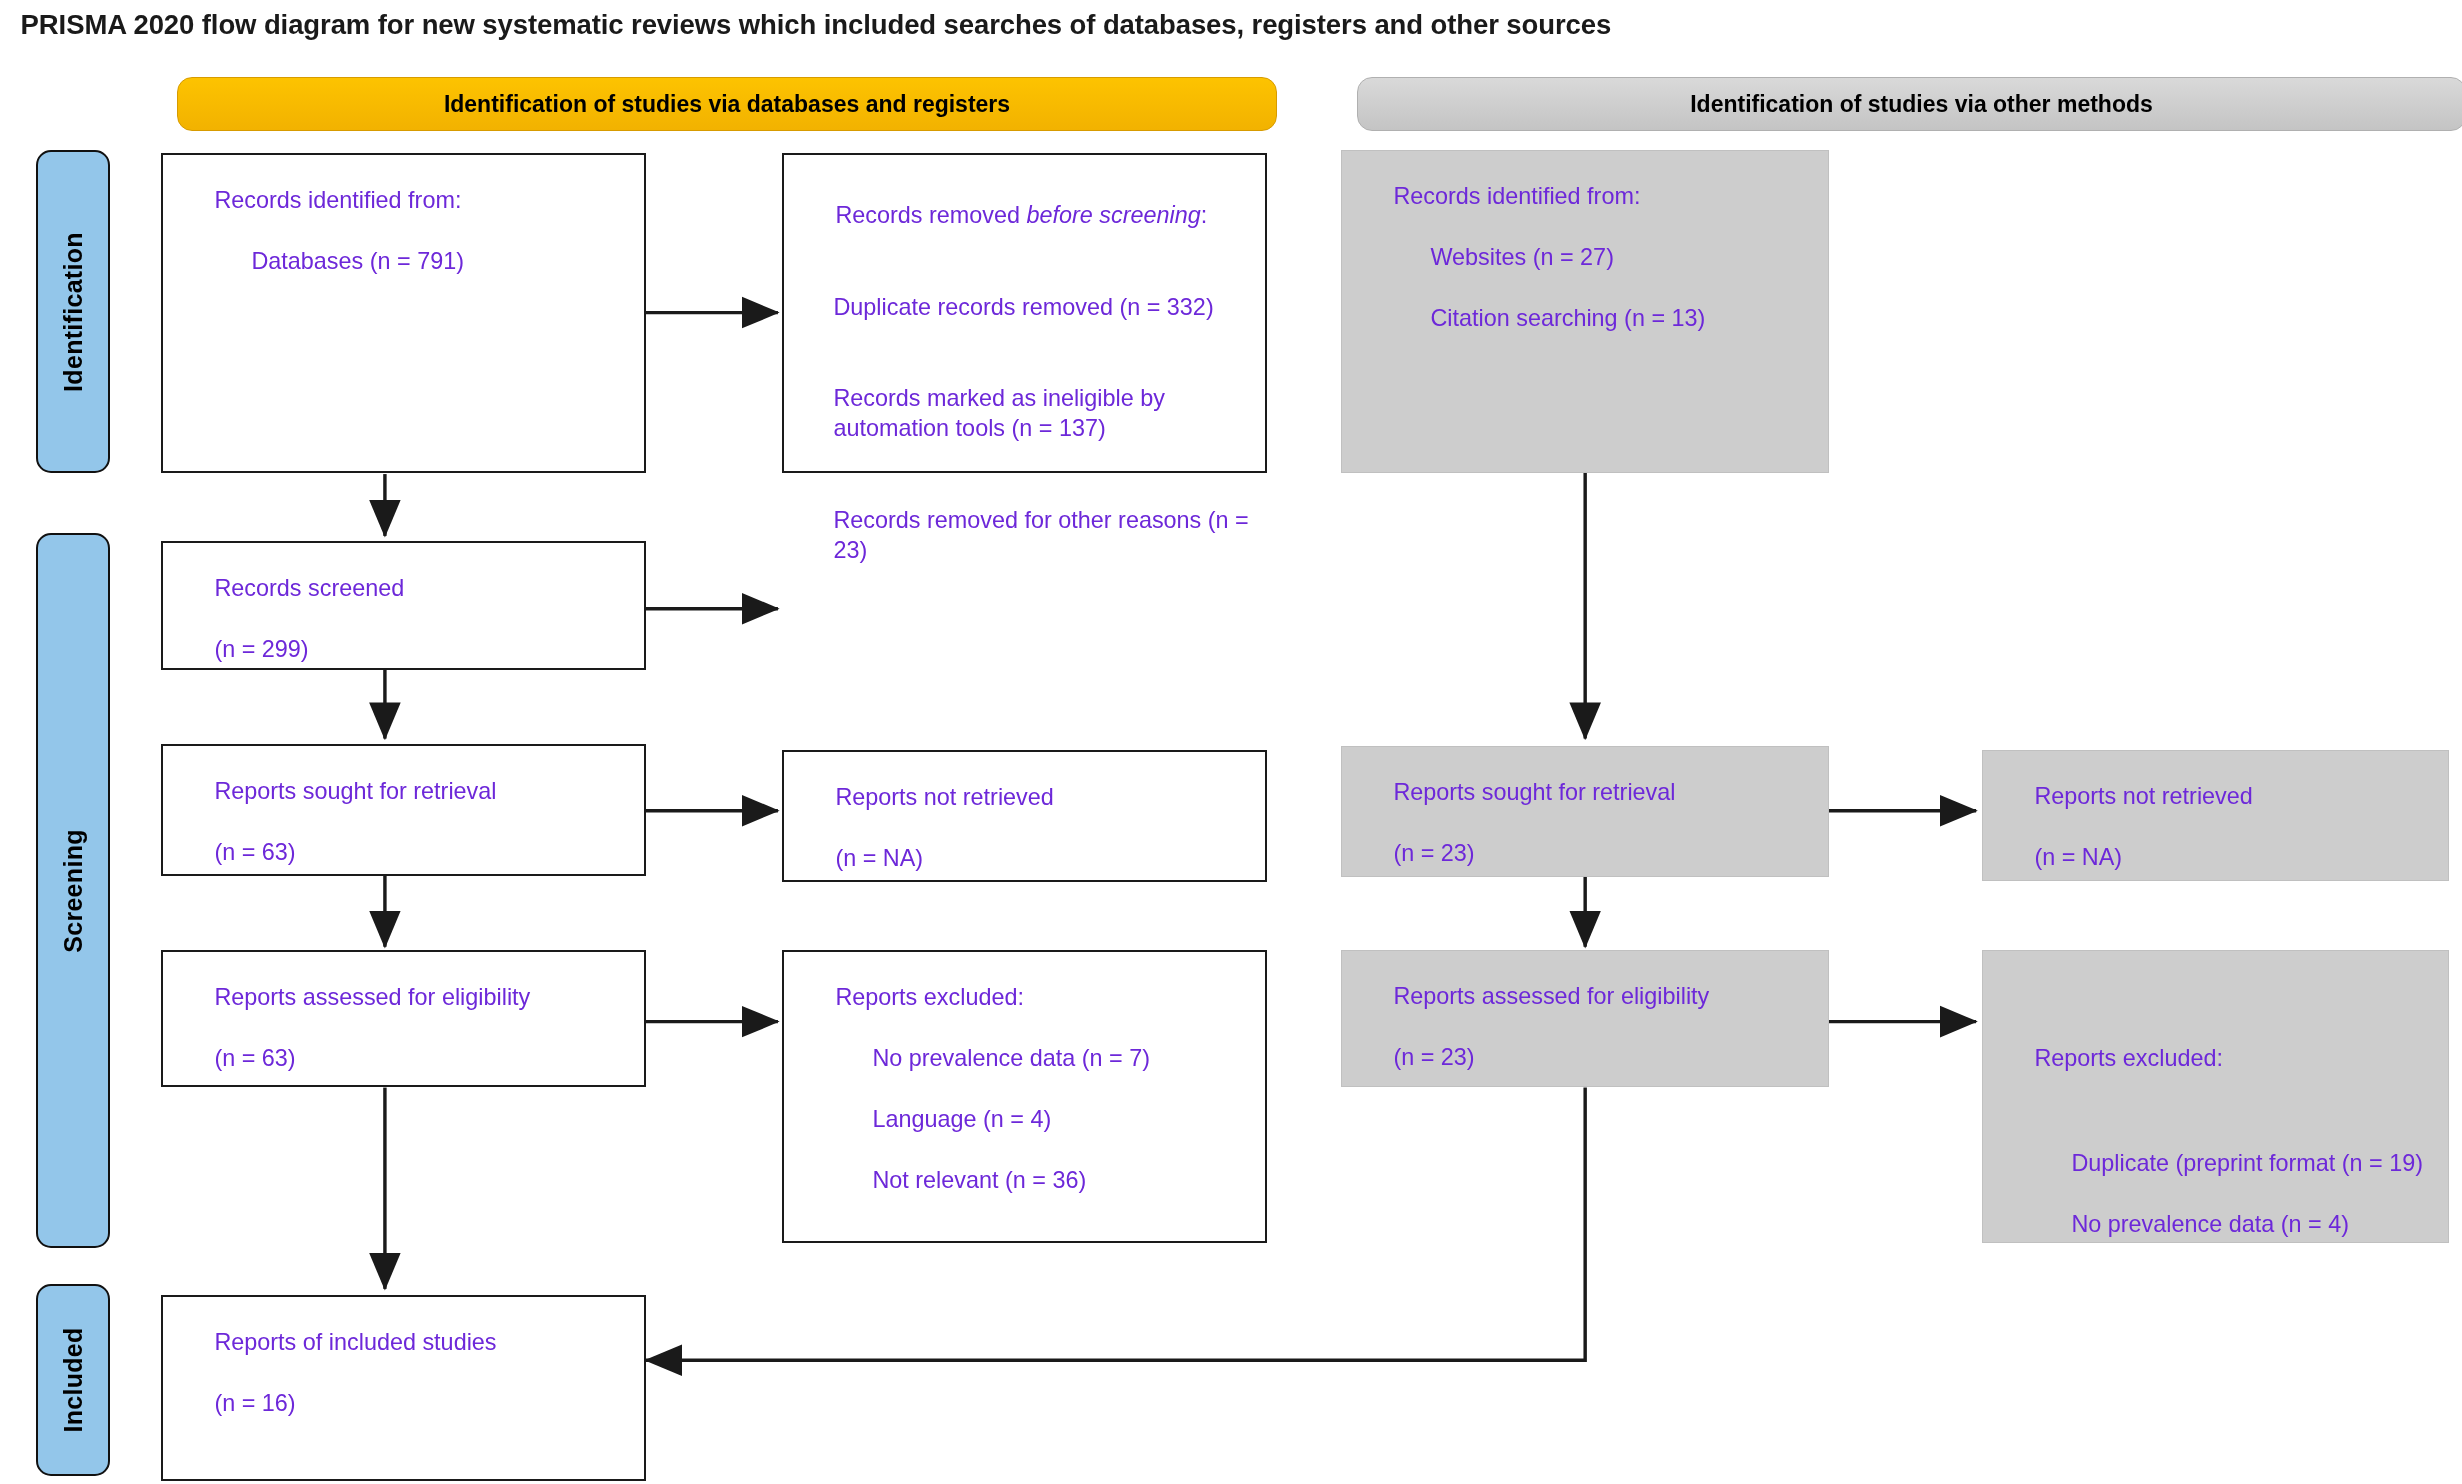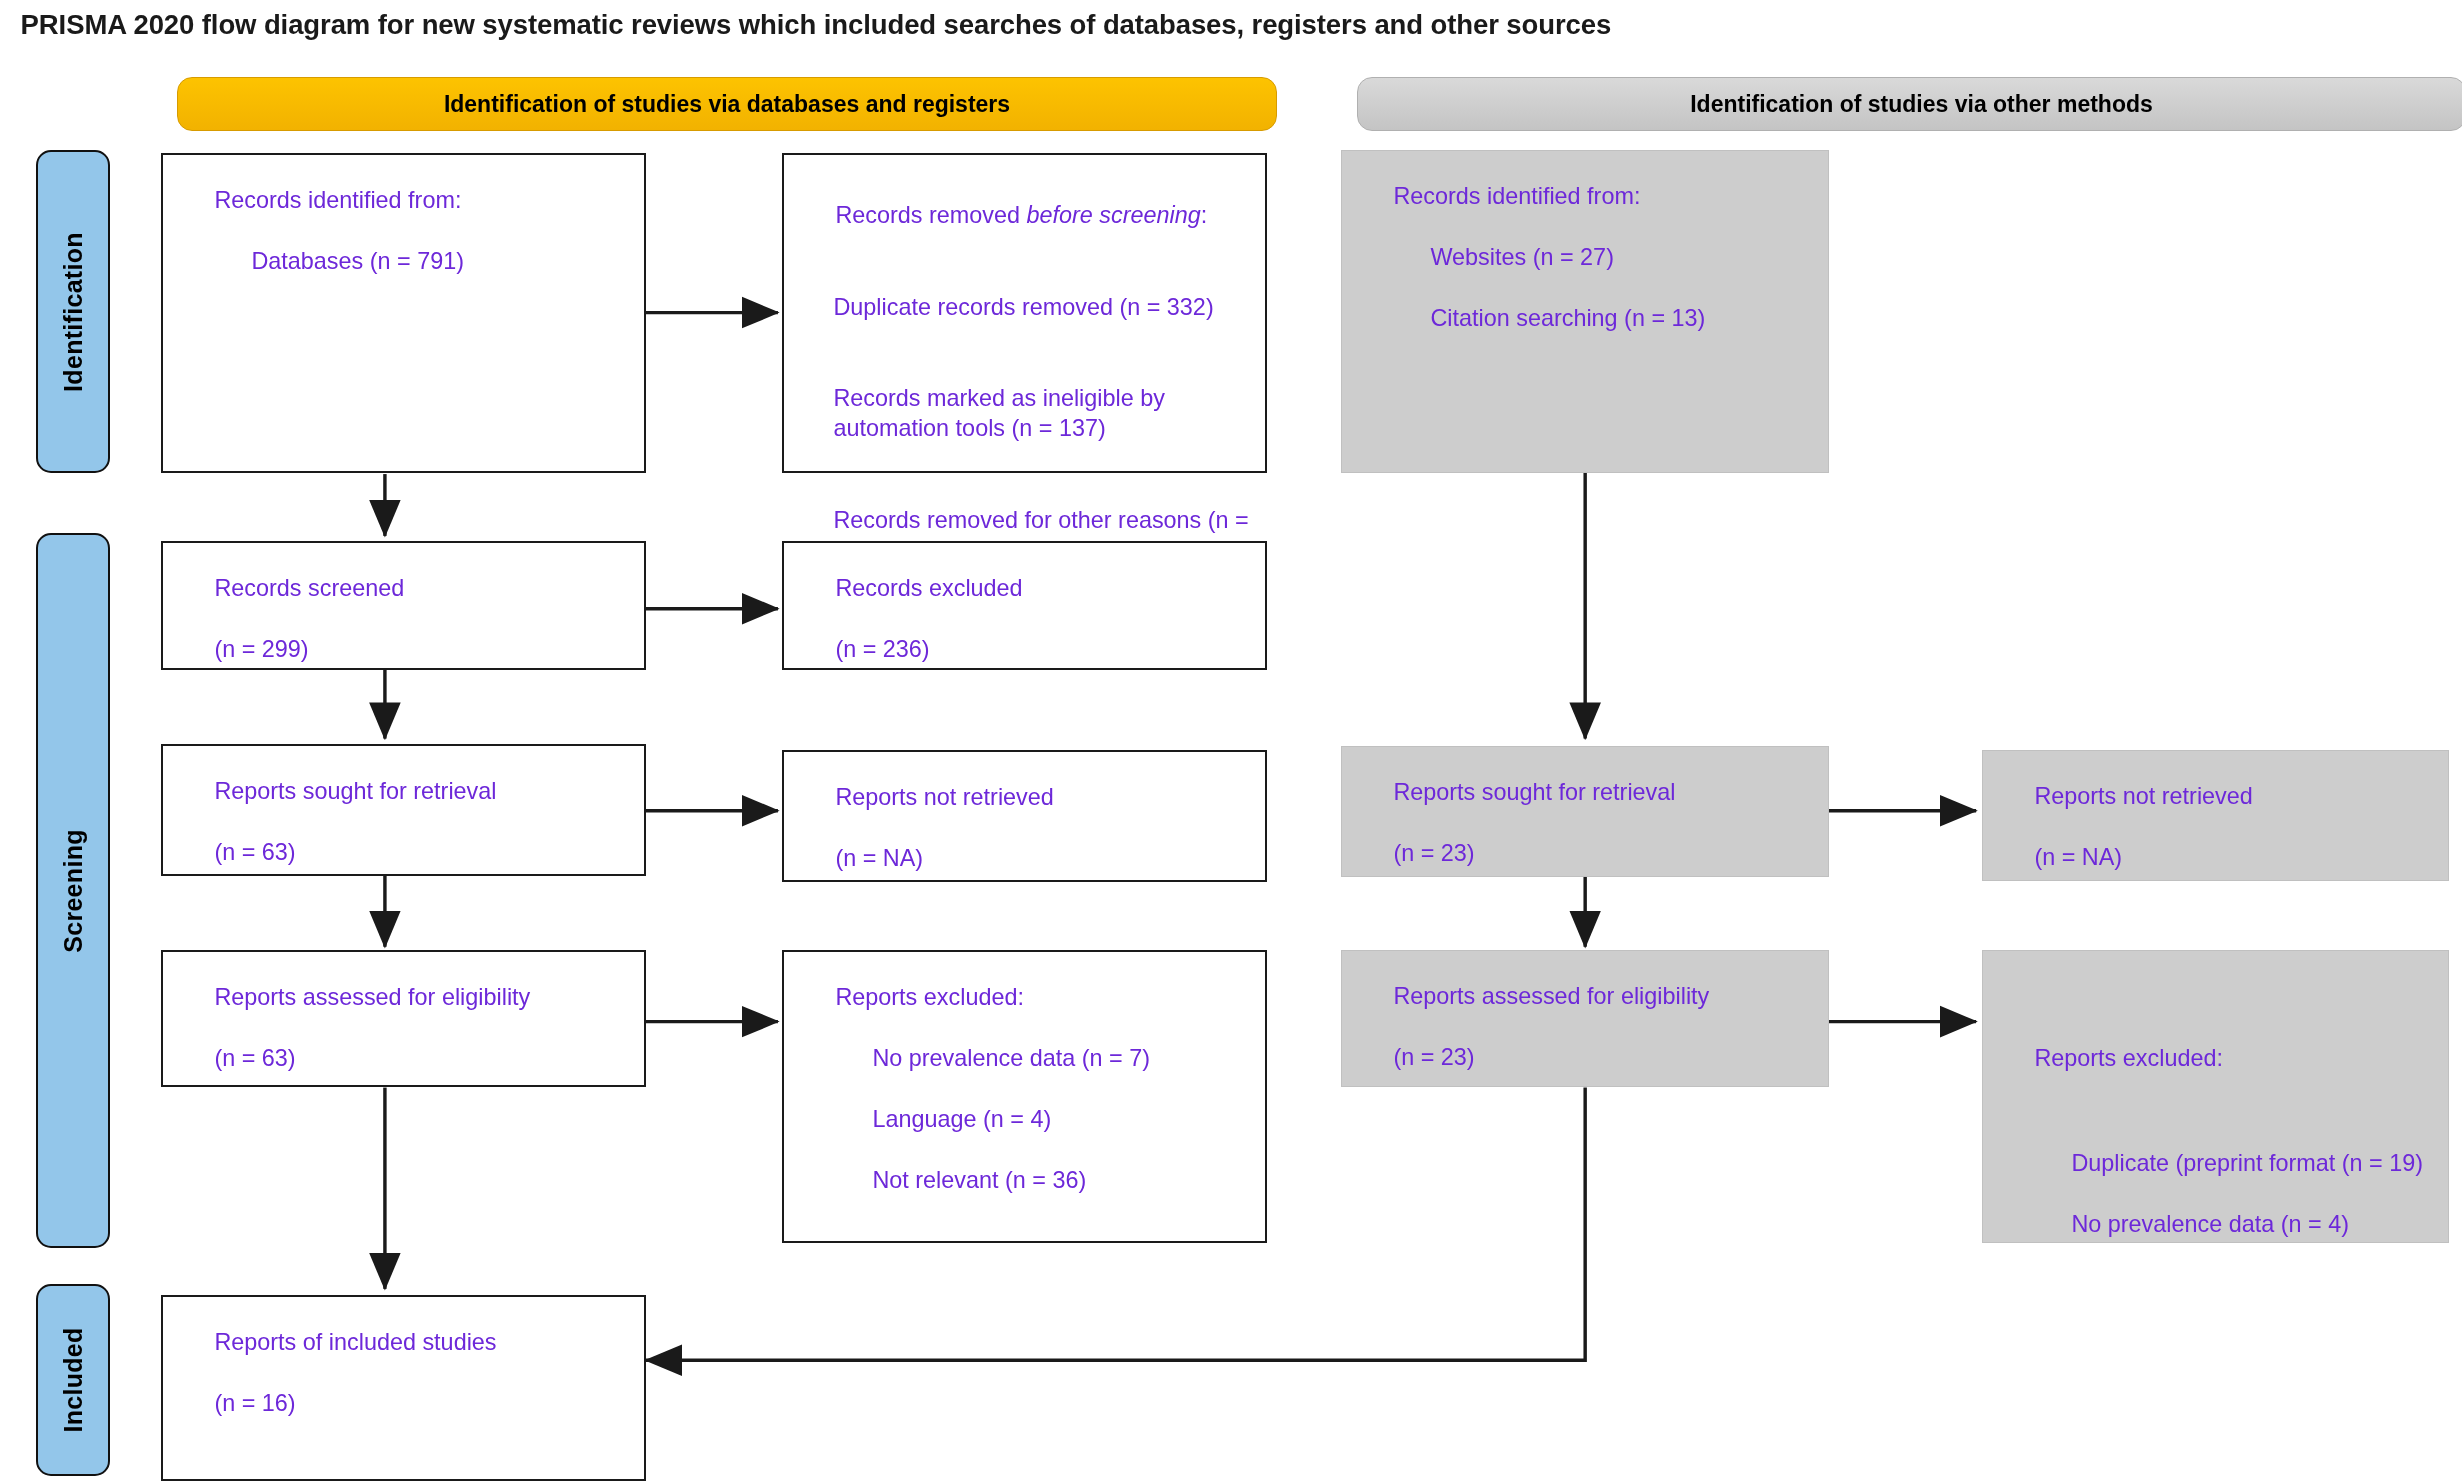--- a/index.html
+++ b/index.html
@@ -200,26 +200,20 @@
     </div>
   </div>
 
   <div class="node white" style="left:161px; top:541px; width:485px; height:129px;">
     <div class="node-text">
       <span>Records screened</span><br>
       <span>(n = 299)</span>
     </div>
   </div>
 
-  <div class="node white" style="left:782px; top:541px; width:485px; height:129px;">
-    <div class="node-text">
-      <span>Records excluded</span><br>
-      <span>(n = 236)</span>
-    </div>
-  </div>
 
   <div class="node white" style="left:161px; top:744px; width:485px; height:132px;">
     <div class="node-text">
       <span>Reports sought for retrieval</span><br>
       <span>(n = 63)</span>
     </div>
   </div>
 
   <div class="node white" style="left:782px; top:750px; width:485px; height:132px;">
     <div class="node-text">

